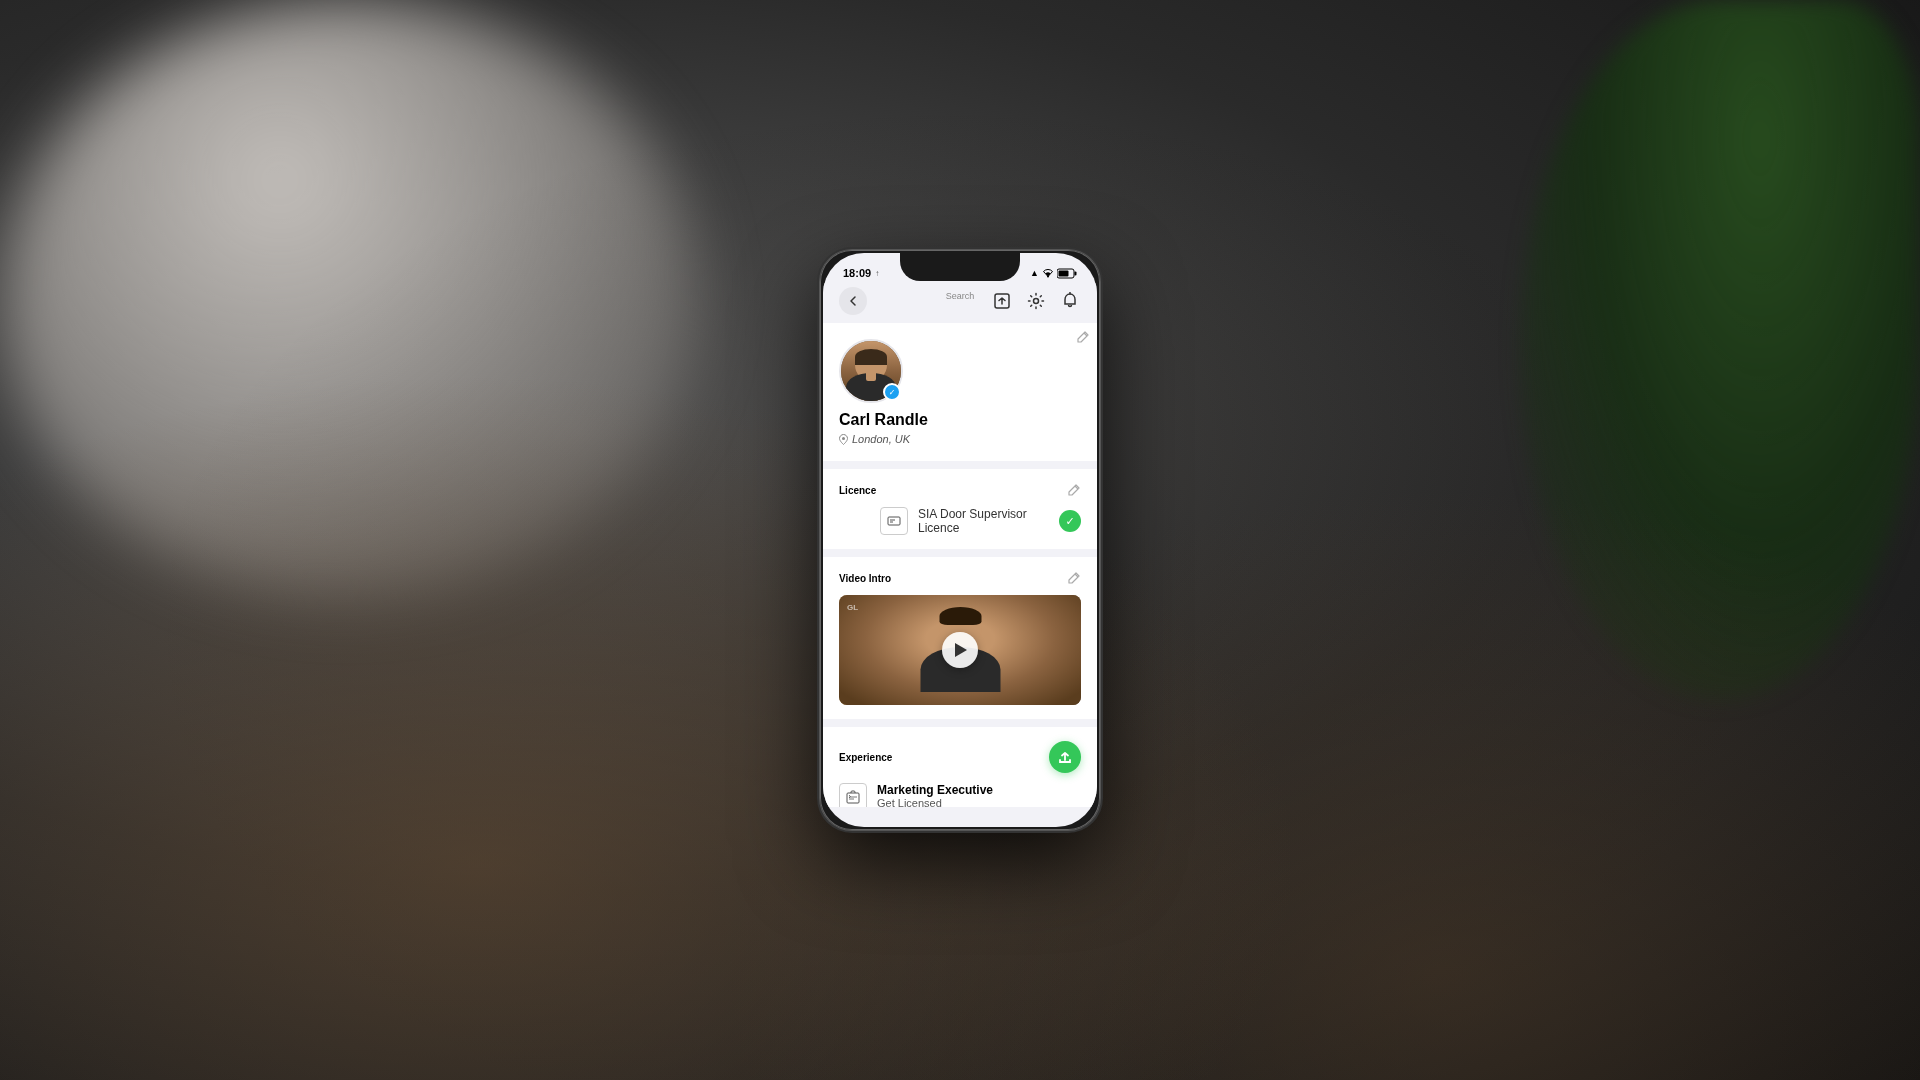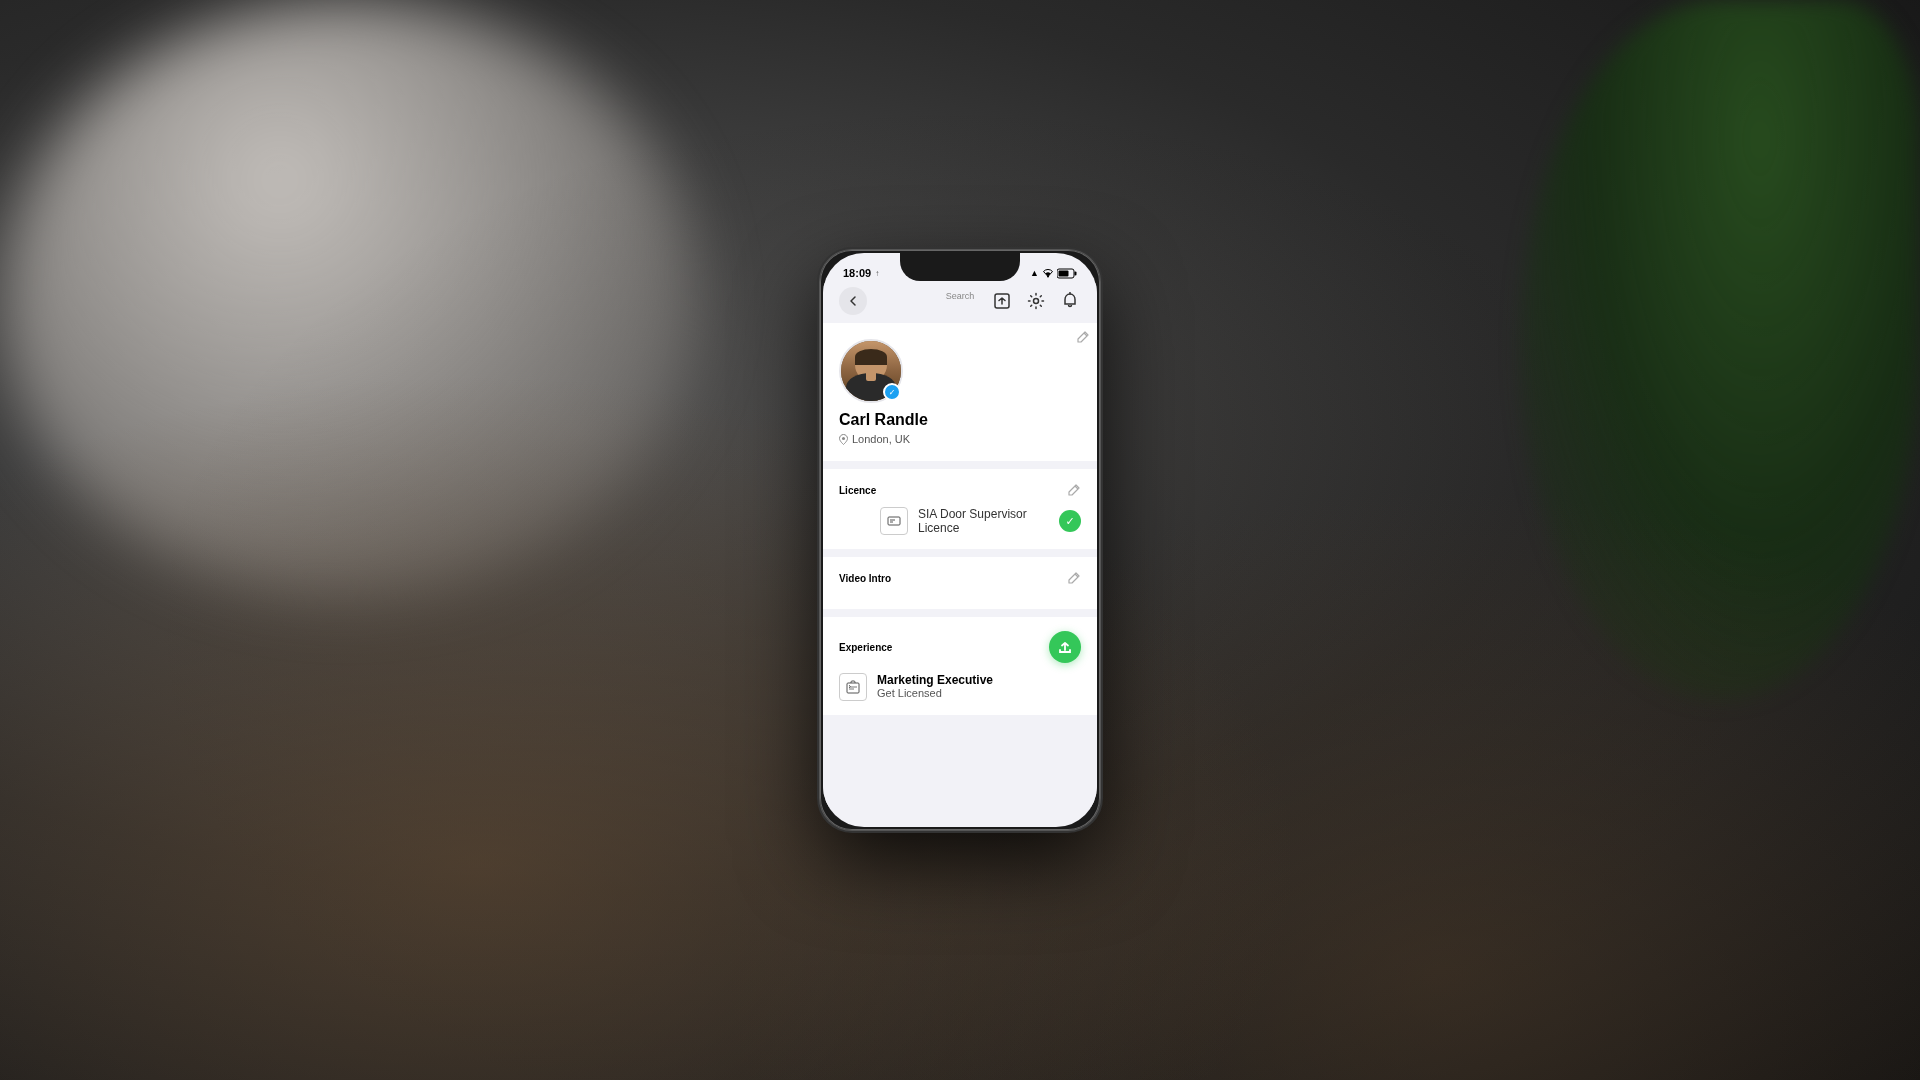--- a/index.html
+++ b/index.html
@@ -232,20 +232,21 @@
       color: #000;
       margin-bottom: 4px;
     }
 
     .profile-location {
       display: flex;
       align-items: center;
       gap: 4px;
       font-size: 11px;
       color: #555;
+      font-style: italic;
     }
 
     
     .section-card {
       background: #fff;
       padding: 14px 16px;
       margin-bottom: 8px;
       position: relative;
     }
 
@@ -545,20 +546,36 @@
         <div class="section-card">
           <div class="section-header">
             <span class="section-title">Video Intro</span>
             <div class="section-edit">
               <svg width="14" height="14" viewBox="0 0 14 14">
                 <path d="M9 2 L12 5 L5 12 L2 12 L2 9 Z" fill="none" stroke="#aaa" stroke-width="1.2" stroke-linejoin="round"></path>
                 <line x1="8" y1="3" x2="11" y2="6" stroke="#aaa" stroke-width="1.2"></line>
               </svg>
             </div>
           </div>
+          <div class="video-thumbnail">
+            <div class="video-face"></div>
+
+            <div style="position:absolute;top:12px;left:50%;transform:translateX(-50%);width:55px;height:55px;">
+
+              <div style="position:absolute;top:0;left:50%;transform:translateX(-50%);width:42px;height:42px;background:#c4956a;border-radius:50%;"></div>
+
+              <div style="position:absolute;top:0;left:50%;transform:translateX(-50%);width:42px;height:18px;background:#2a1a08;border-radius:50% 50% 20% 20%;"></div>
+
+              <div style="position:absolute;bottom:-30px;left:50%;transform:translateX(-50%);width:80px;height:45px;background:#2a2a2a;border-radius:50% 50% 0 0;"></div>
+            </div>
+            <span class="video-watermark">GL</span>
+            <div class="play-btn">
+              <div class="play-triangle"></div>
+            </div>
+          </div>
         </div>
 
         <div class="section-card">
           <div class="section-header">
             <span class="section-title">Experience</span>
             <div class="upload-btn">
               <svg width="16" height="16" viewBox="0 0 16 16">
                 <path d="M8 11 L8 4 M5 6.5 L8 4 L11 6.5" stroke="#fff" stroke-width="1.8" fill="none" stroke-linecap="round" stroke-linejoin="round"></path>
                 <path d="M3 11 L3 13 L13 13 L13 11" stroke="#fff" stroke-width="1.8" fill="none" stroke-linecap="round"></path>
               </svg>

